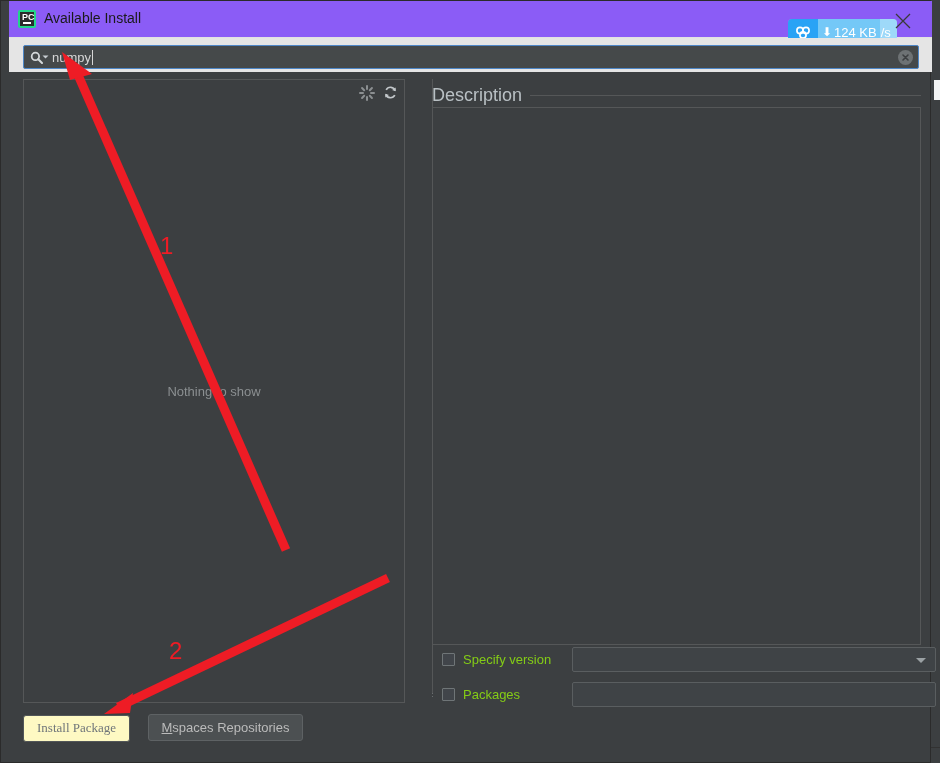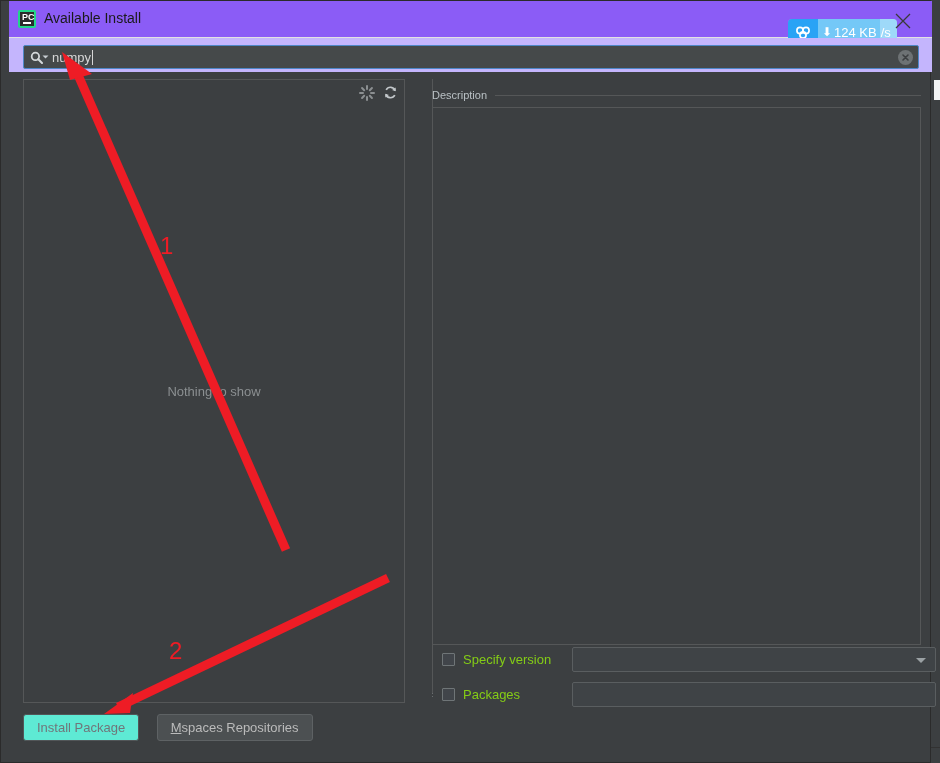--- a/index.html
+++ b/index.html
@@ -96,21 +96,21 @@
   }
   #net-badge-unit {
     background: #9ed9f9; color: #ffffff;
     display: flex; align-items: center; padding: 0 6px 0 1px; font-size: 13px;
   }
   .dl-arrow { font-size: 12px; line-height: 1; }
 
   
   #search-row {
     position: absolute; left: 8px; top: 37px; width: 923px; height: 34px;
-    background: #c4b5fd;
+    background: #e5e5e5;
   }
   #search-field {
     position: absolute; left: 14px; top: 7px; width: 896px; height: 24px;
     background: #45494a; border: 1px solid #4e87c7; border-radius: 2px;
     display: flex; align-items: center;
   }
   #search-icon { margin-left: 6px; display: flex; align-items: center; }
   #search-caret-tri {
     width: 0; height: 0; margin-left: 1px;
     border-left: 3.5px solid #c8cdd1; border-top: 3.5px solid transparent;
@@ -174,21 +174,21 @@
   }
 
   
   #desc-panel {
     position: absolute; left: 423px; top: 7px; width: 489px; height: 570px;
   }
   #desc-header {
     position: absolute; left: 0; top: 7px; width: 489px; height: 18px;
     display: flex; align-items: center; gap: 8px;
   }
-  #desc-label { font-size: 11px; color: #b9c0c4; white-space: nowrap; }
+  #desc-label { font-size: 18px; color: #b9c0c4; white-space: nowrap; }
   #desc-rule { flex: 1; height: 1px; background: #555758; }
   #desc-body {
     position: absolute; left: 0; top: 28px; width: 489px; height: 538px;
     background: #3c3f41; border: 1px solid #555758;
   }
   #desc-left-edge {
     position: absolute; left: 0; top: 0; width: 1px; height: 614px; background: #555758;
   }
 
   
@@ -221,21 +221,21 @@
   }
 
   
   #buttons { position: absolute; left: 14px; top: 642px; }
   .btn {
     display: inline-flex; align-items: center; justify-content: center;
     height: 27px; padding: 0 13px; font-size: 13px;
     background: #4c5052; border: 1px solid #5e6264; border-radius: 3px;
     color: #bbbbbb; cursor: pointer; white-space: nowrap;
   }
-  .btn.disabled { color: #70767a; background: #5eead4; border-color: #525658; cursor: default; }
+  .btn.disabled { color: #70767a; background: #fef9c3; border-color: #525658; cursor: default; font-family: Liberation Serif, serif; }
   .btn + .btn { margin-left: 13px; }
   .mnemonic { text-decoration: underline; }
 
   
   #annotations {
     position: absolute; left: 0; top: 0; width: 940px; height: 763px;
     pointer-events: none;
   }
   .anno-num {
     position: absolute; color: #ee1c25; font-size: 24px;

